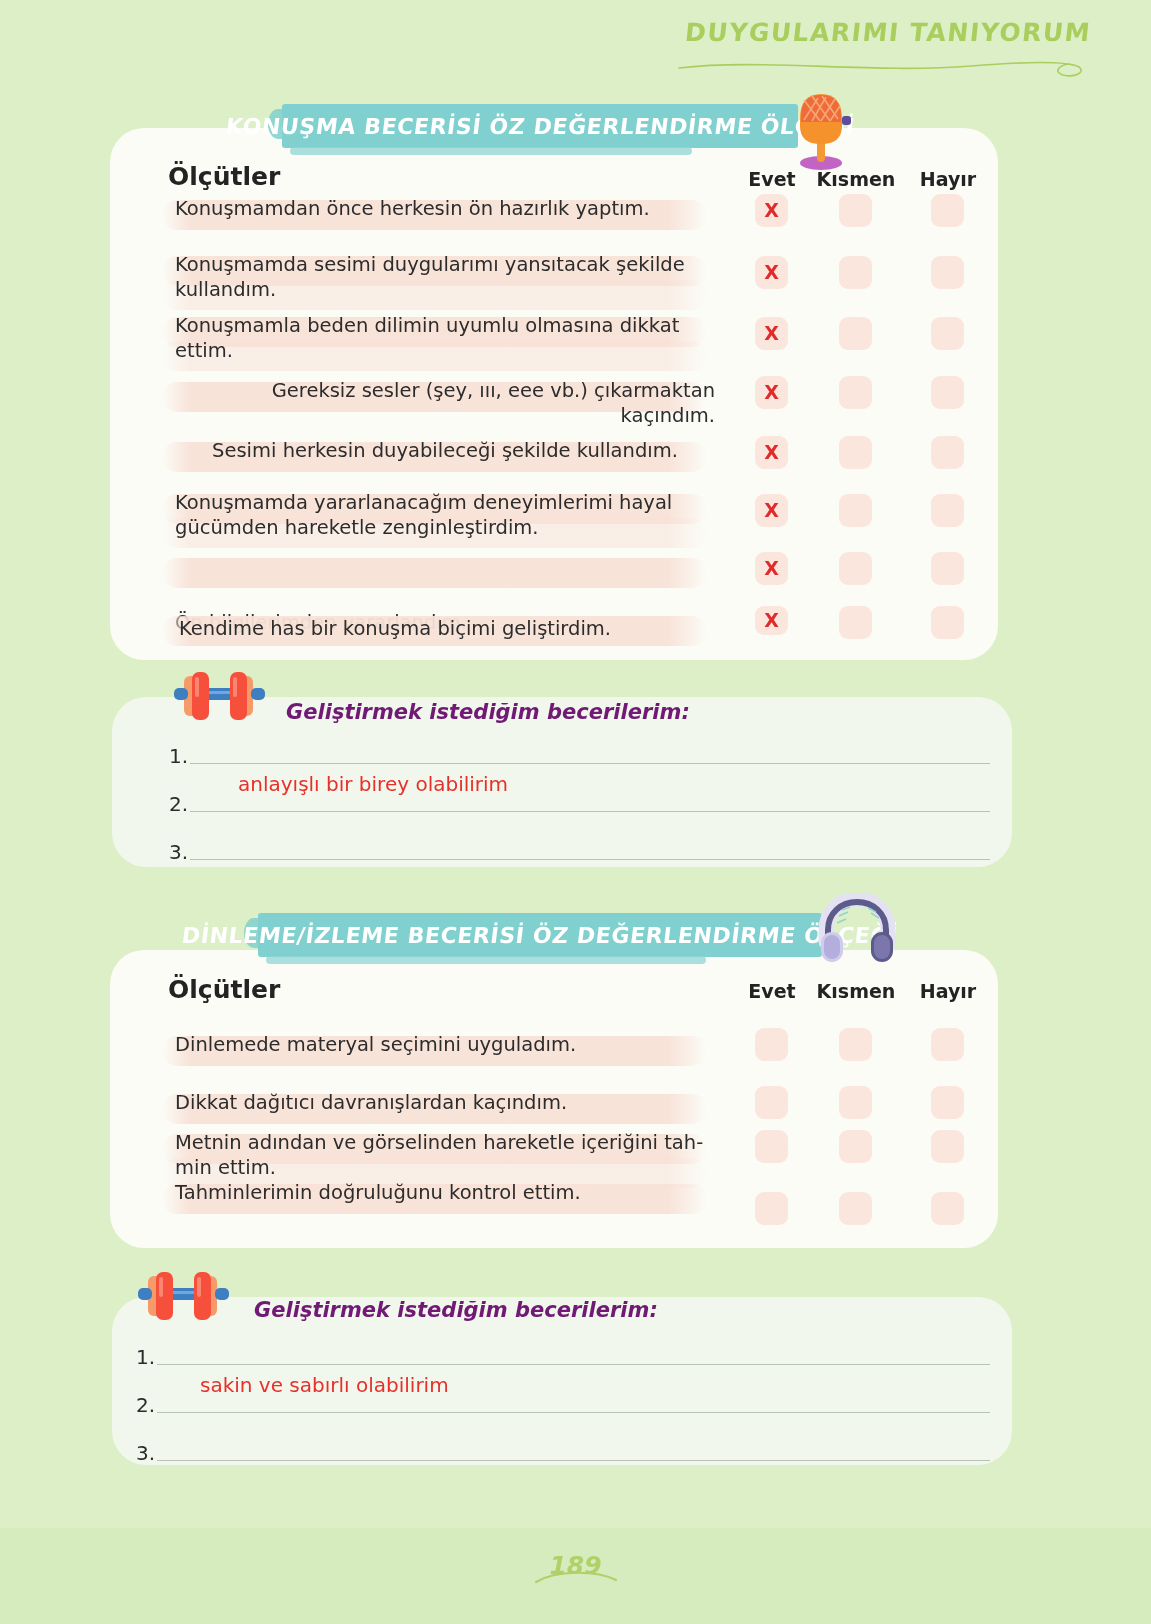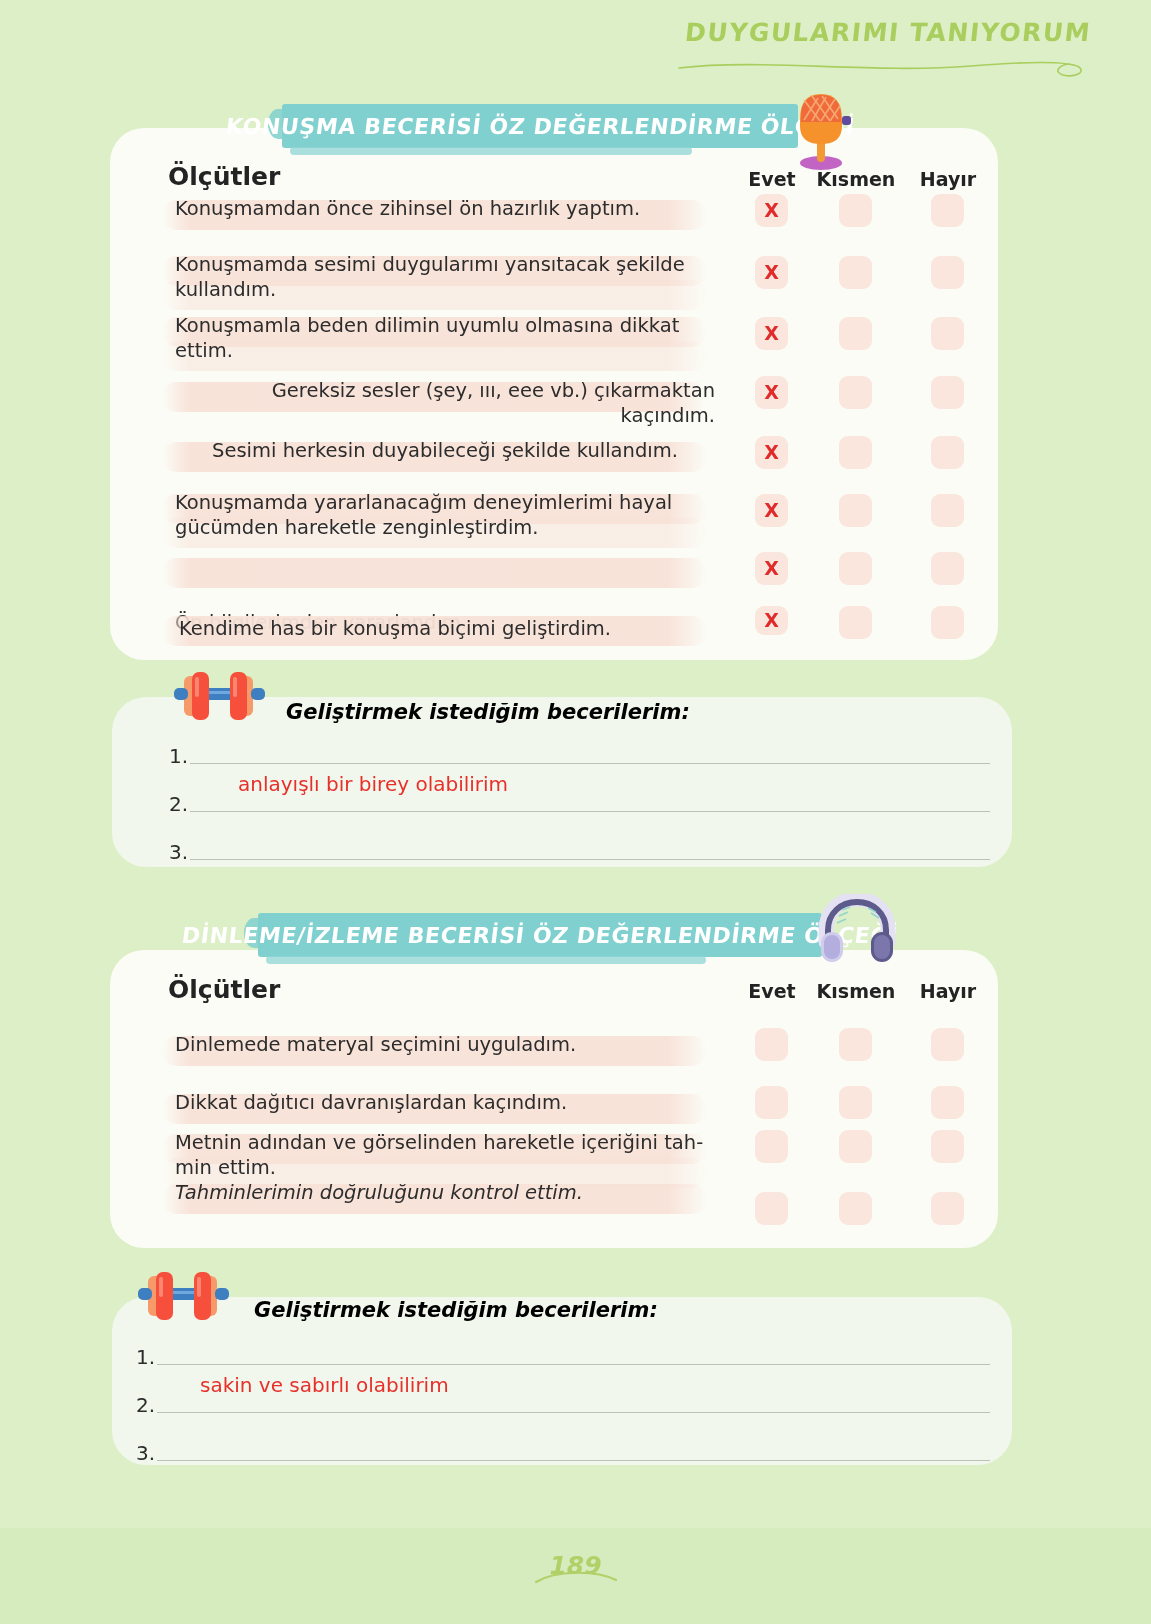--- a/index.html
+++ b/index.html
@@ -143,21 +143,21 @@
     font-weight: 700;
     color: #e02b2b;
   }
 
   
   .skills-label {
     position: absolute;
     font-size: 21px;
     font-weight: 700;
     font-style: italic;
-    color: #000000;
+    color: #701a75;
   }
   .line-num {
     position: absolute;
     font-size: 20px;
     color: #2b2b2b;
   }
   .blank-line {
     position: absolute;
     height: 1px;
     background: #b9c3b3;
@@ -234,21 +234,21 @@
 </svg>
 
 <div class="criteria-title" style="left:168px; top:162px;">Ölçütler</div>
 
 <div class="col-head" style="left:726px; top:168px;">Evet</div>
 <div class="col-head" style="left:810px; top:168px;">Kısmen</div>
 <div class="col-head" style="left:902px; top:168px;">Hayır</div>
 
 <div class="crit-row" style="top:196px;">
   <div class="crit-band" style="left:162px; top:4px; width:545px;"></div>
-  <div class="crit-text" style="left:175px; top:0px;">Konuşmamdan önce zihinsel ön hazırlık yaptım.</div>
+  <div class="crit-text" style="left:175px; top:0px;">Konuşmamdan önce herkesin ön hazırlık yaptım.</div>
 </div>
 <div class="cbox" style="left:755px; top:194px;">X</div>
 <div class="cbox" style="left:839px; top:194px;"></div>
 <div class="cbox" style="left:931px; top:194px;"></div>
 
 <div class="crit-row" style="top:252px;">
   <div class="crit-band" style="left:162px; top:4px; width:545px;"></div>
   <div class="crit-band" style="left:162px; top:28px; width:545px; opacity:.55;"></div>
   <div class="crit-text" style="left:175px; top:0px;">Konuşmamda sesimi duygularımı yansıtacak şekilde kullandım.</div>
 </div>
@@ -382,21 +382,21 @@
   <div class="crit-band" style="left:162px; top:4px; width:545px;"></div>
   <div class="crit-band" style="left:162px; top:28px; width:545px; opacity:.55;"></div>
   <div class="crit-text" style="left:175px; top:0px;">Metnin adından ve görselinden hareketle içeriğini tah-min ettim.</div>
 </div>
 <div class="cbox" style="left:755px; top:1130px;"></div>
 <div class="cbox" style="left:839px; top:1130px;"></div>
 <div class="cbox" style="left:931px; top:1130px;"></div>
 
 <div class="crit-row" style="top:1180px;">
   <div class="crit-band" style="left:162px; top:4px; width:545px;"></div>
-  <div class="crit-text" style="left:175px; top:0px;font-style:italic;">Tahminlerimin doğruluğunu kontrol ettim.</div>
+  <div class="crit-text" style="left:175px; top:0px;">Tahminlerimin doğruluğunu kontrol ettim.</div>
 </div>
 <div class="cbox" style="left:755px; top:1192px;"></div>
 <div class="cbox" style="left:839px; top:1192px;"></div>
 <div class="cbox" style="left:931px; top:1192px;"></div>
 
 <div class="card green" style="left:112px; top:1297px; width:900px; height:168px;"></div>
 
 <svg class="dumbbell" style="left:132px; top:1268px;" viewBox="0 0 100 56">
   <rect x="30" y="20" width="44" height="12" rx="5" fill="#3d7fc1"></rect>
   <rect x="34" y="23" width="30" height="3" rx="1.5" fill="#6fa8de"></rect>

